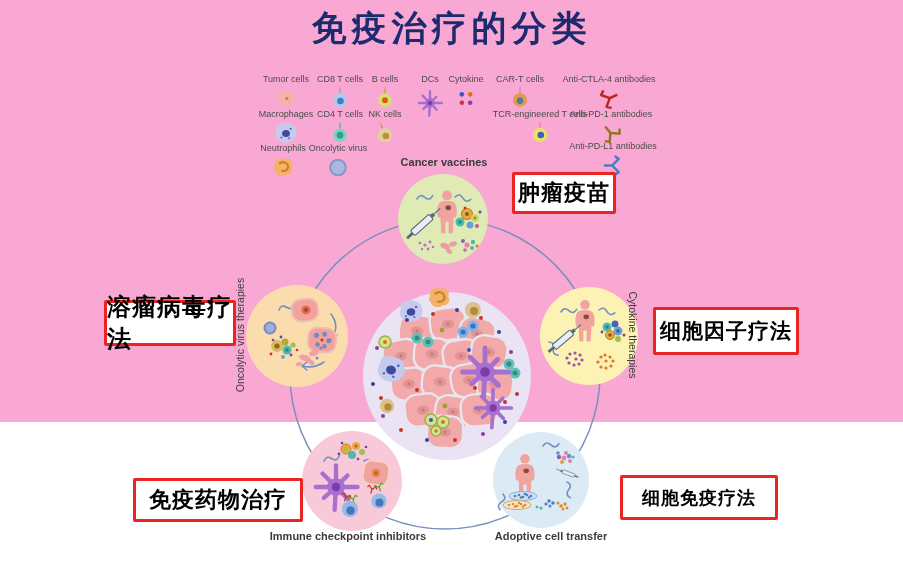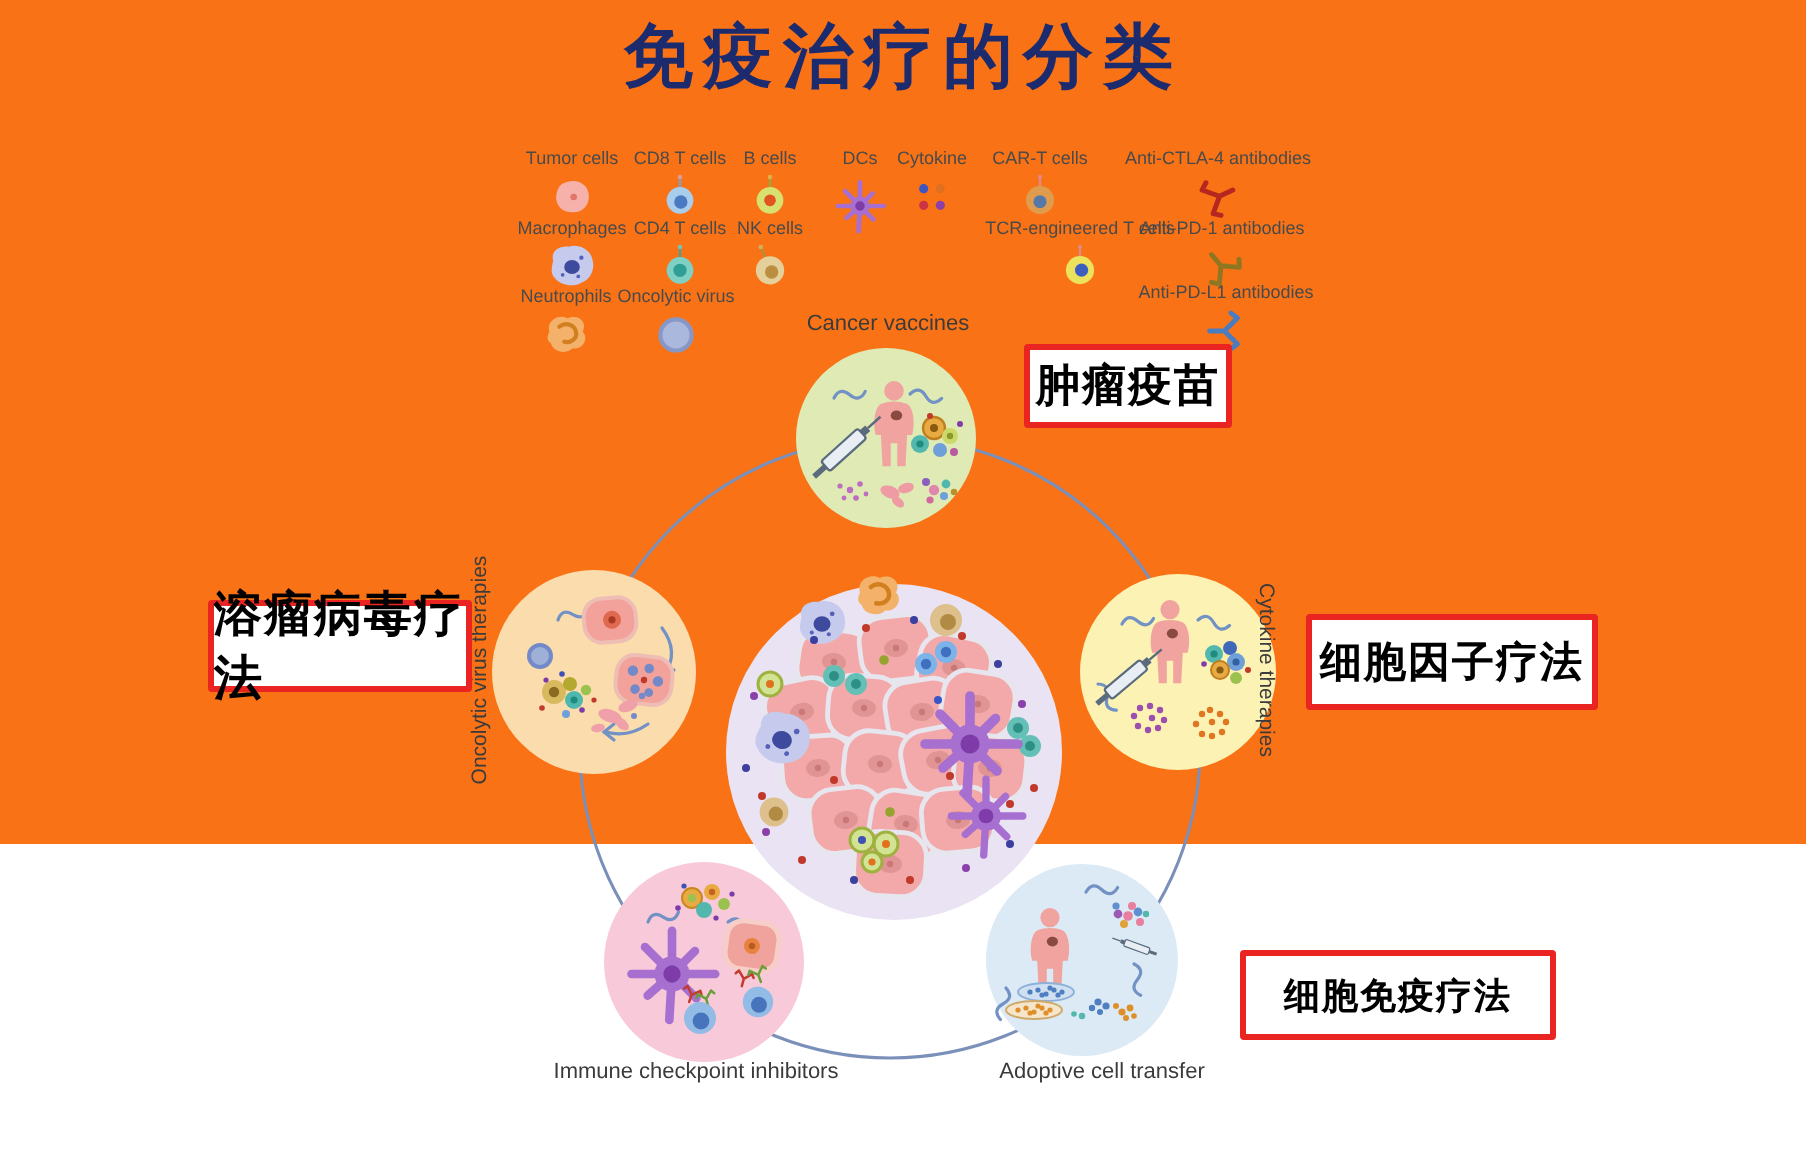--- a/index.html
+++ b/index.html
@@ -1,31 +1,31 @@
 <!DOCTYPE html>
 <html lang="zh"><head>
 <meta charset="utf-8">
 <style>
   html,body{margin:0;padding:0;background:#fff;}
   body{width:903px;height:581px;overflow:hidden;
        font-family:"Liberation Sans","DejaVu Sans",sans-serif;}
-  .stage{position:relative;width:903px;height:422px;background:#f97316;}
+  .stage{position:relative;width:903px;height:422px;background:#f9a8d4;}
   .title{position:absolute;top:5px;left:0;width:100%;text-align:center;
          font-size:35px;font-weight:800;letter-spacing:5px;color:#1c2b6d;}
   #dia{position:absolute;left:0;top:0;}
   
   .li{position:absolute;width:90px;display:flex;flex-direction:column;
       align-items:center;gap:1px;}
   .li.wide{width:120px;}
   .ll{font-size:9px;color:#4a4a4a;white-space:nowrap;line-height:11px;}
   .lic{width:28px;height:25px;}
   .lic.tall{height:34px;}
   
   .cap{position:absolute;font-size:11px;color:#3b3b3b;white-space:nowrap;
-       transform:translateX(-50%);}
+       transform:translateX(-50%);font-weight:bold;}
   .capv{position:absolute;font-size:10.5px;color:#3b3b3b;white-space:nowrap;}
   .capv.ccw{transform:translate(-50%,-50%) rotate(-90deg);}
   .capv.cw{transform:translate(-50%,-50%) rotate(90deg);}
   
   .tag{position:absolute;box-sizing:border-box;background:#fff;
        border:3.5px solid #ea2420;border-radius:2px;
        display:flex;align-items:center;justify-content:center;
        font-weight:700;color:#000;letter-spacing:1px;}
 </style>
 </head>
@@ -521,15 +521,16 @@
 
   <div class="cap" style="left:444px;top:156px">Cancer vaccines</div>
   <div class="capv cw" style="left:633px;top:335px">Cytokine therapies</div>
   <div class="cap" style="left:551px;top:530px">Adoptive cell transfer</div>
   <div class="cap" style="left:348px;top:530px">Immune checkpoint inhibitors</div>
   <div class="capv ccw" style="left:240px;top:335px">Oncolytic virus therapies</div>
 
   <div class="tag" style="left:512px;top:172px;width:104px;height:42px;font-size:22px">肿瘤疫苗</div>
   <div class="tag" style="left:653px;top:307px;width:146px;height:48px;font-size:21px">细胞因子疗法</div>
   <div class="tag" style="left:620px;top:475px;width:158px;height:45px;font-size:18px">细胞免疫疗法</div>
+  <div class="tag" style="left:133px;top:478px;width:170px;height:44px;font-size:22px">免疫药物治疗</div>
   <div class="tag" style="left:104px;top:300px;width:132px;height:46px;font-size:24px">溶瘤病毒疗法</div>
 
 </div>
 
 </body></html>

